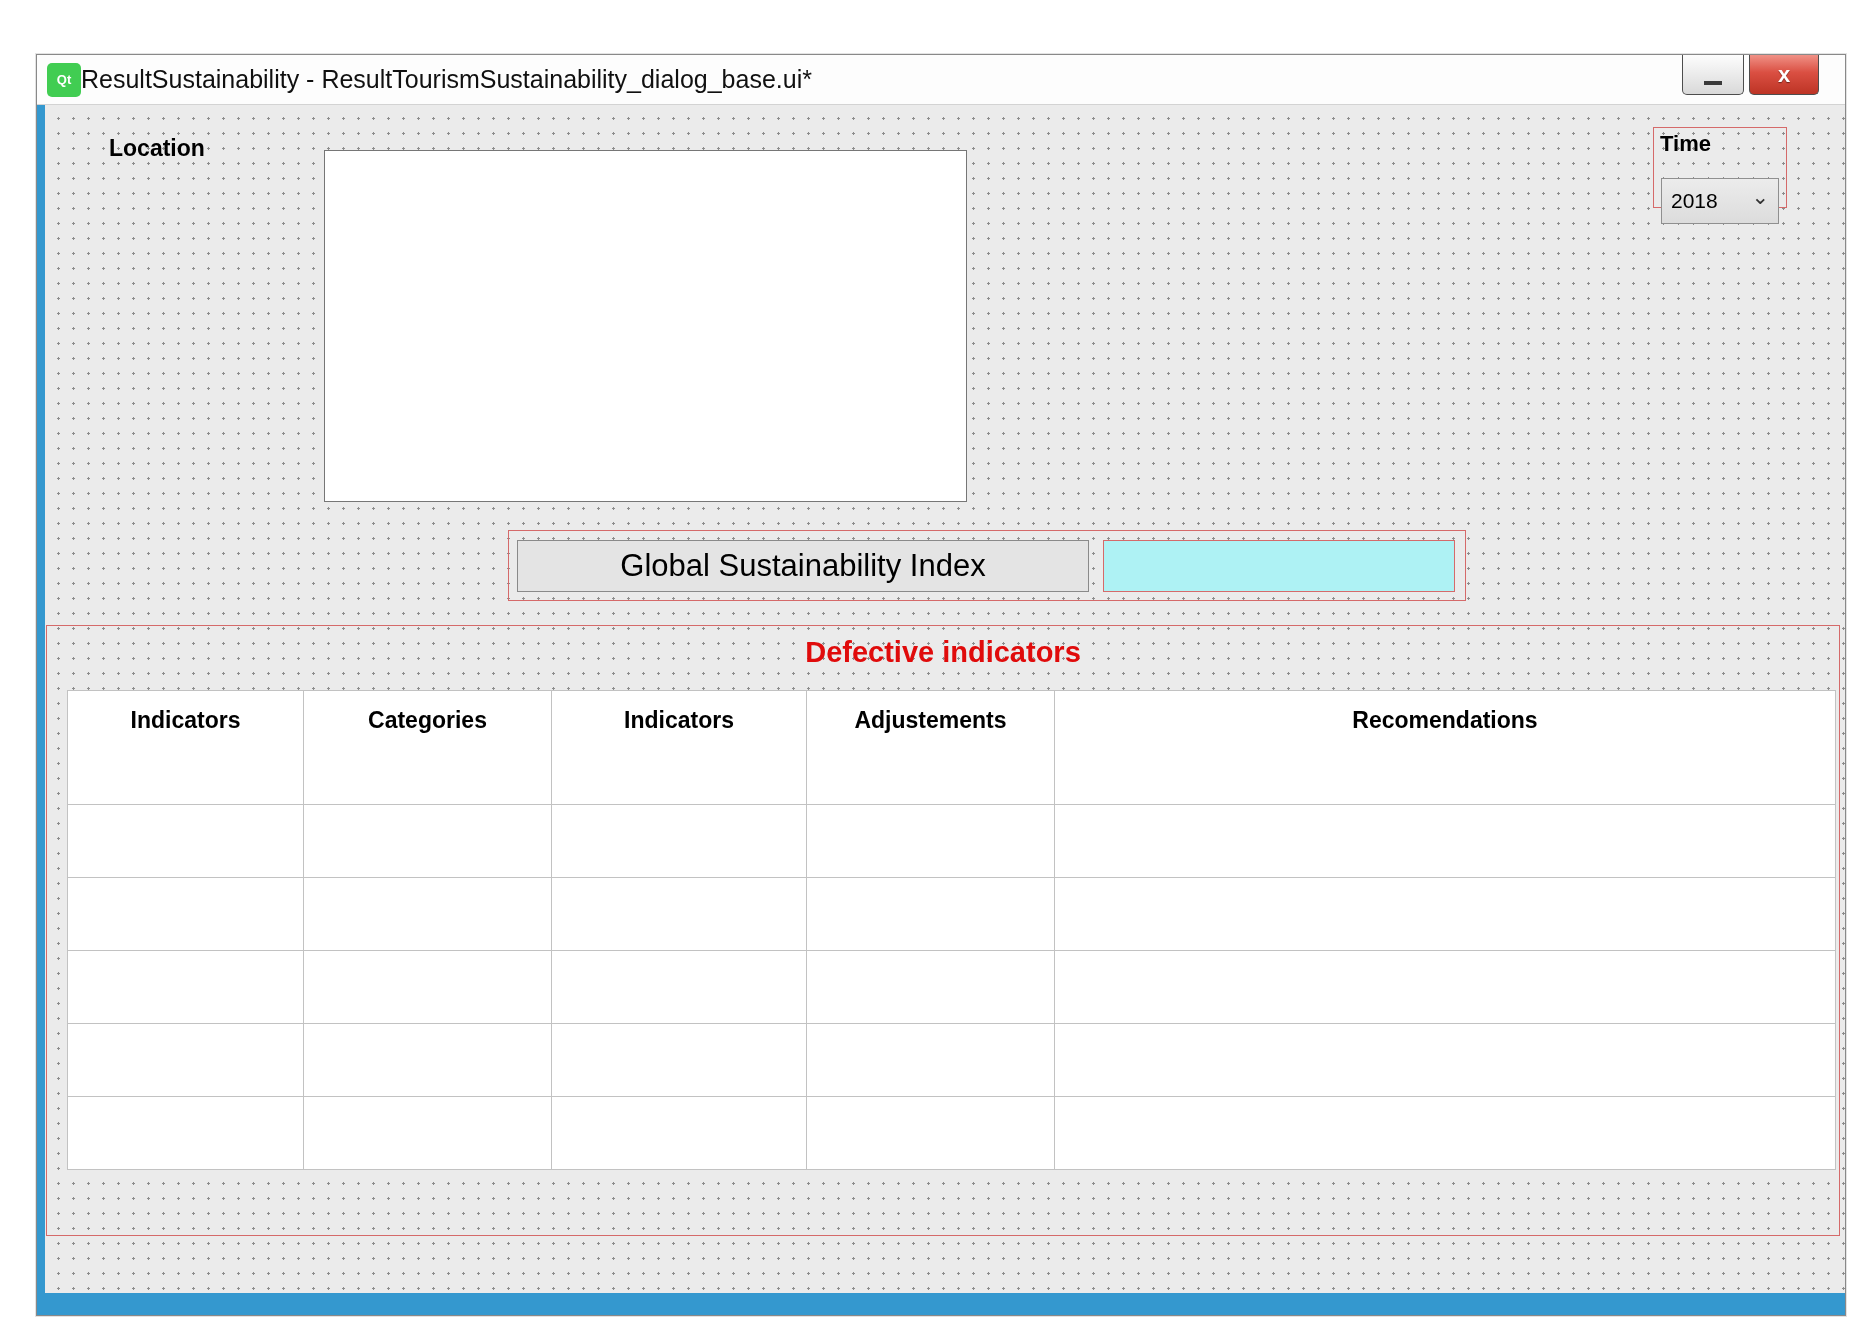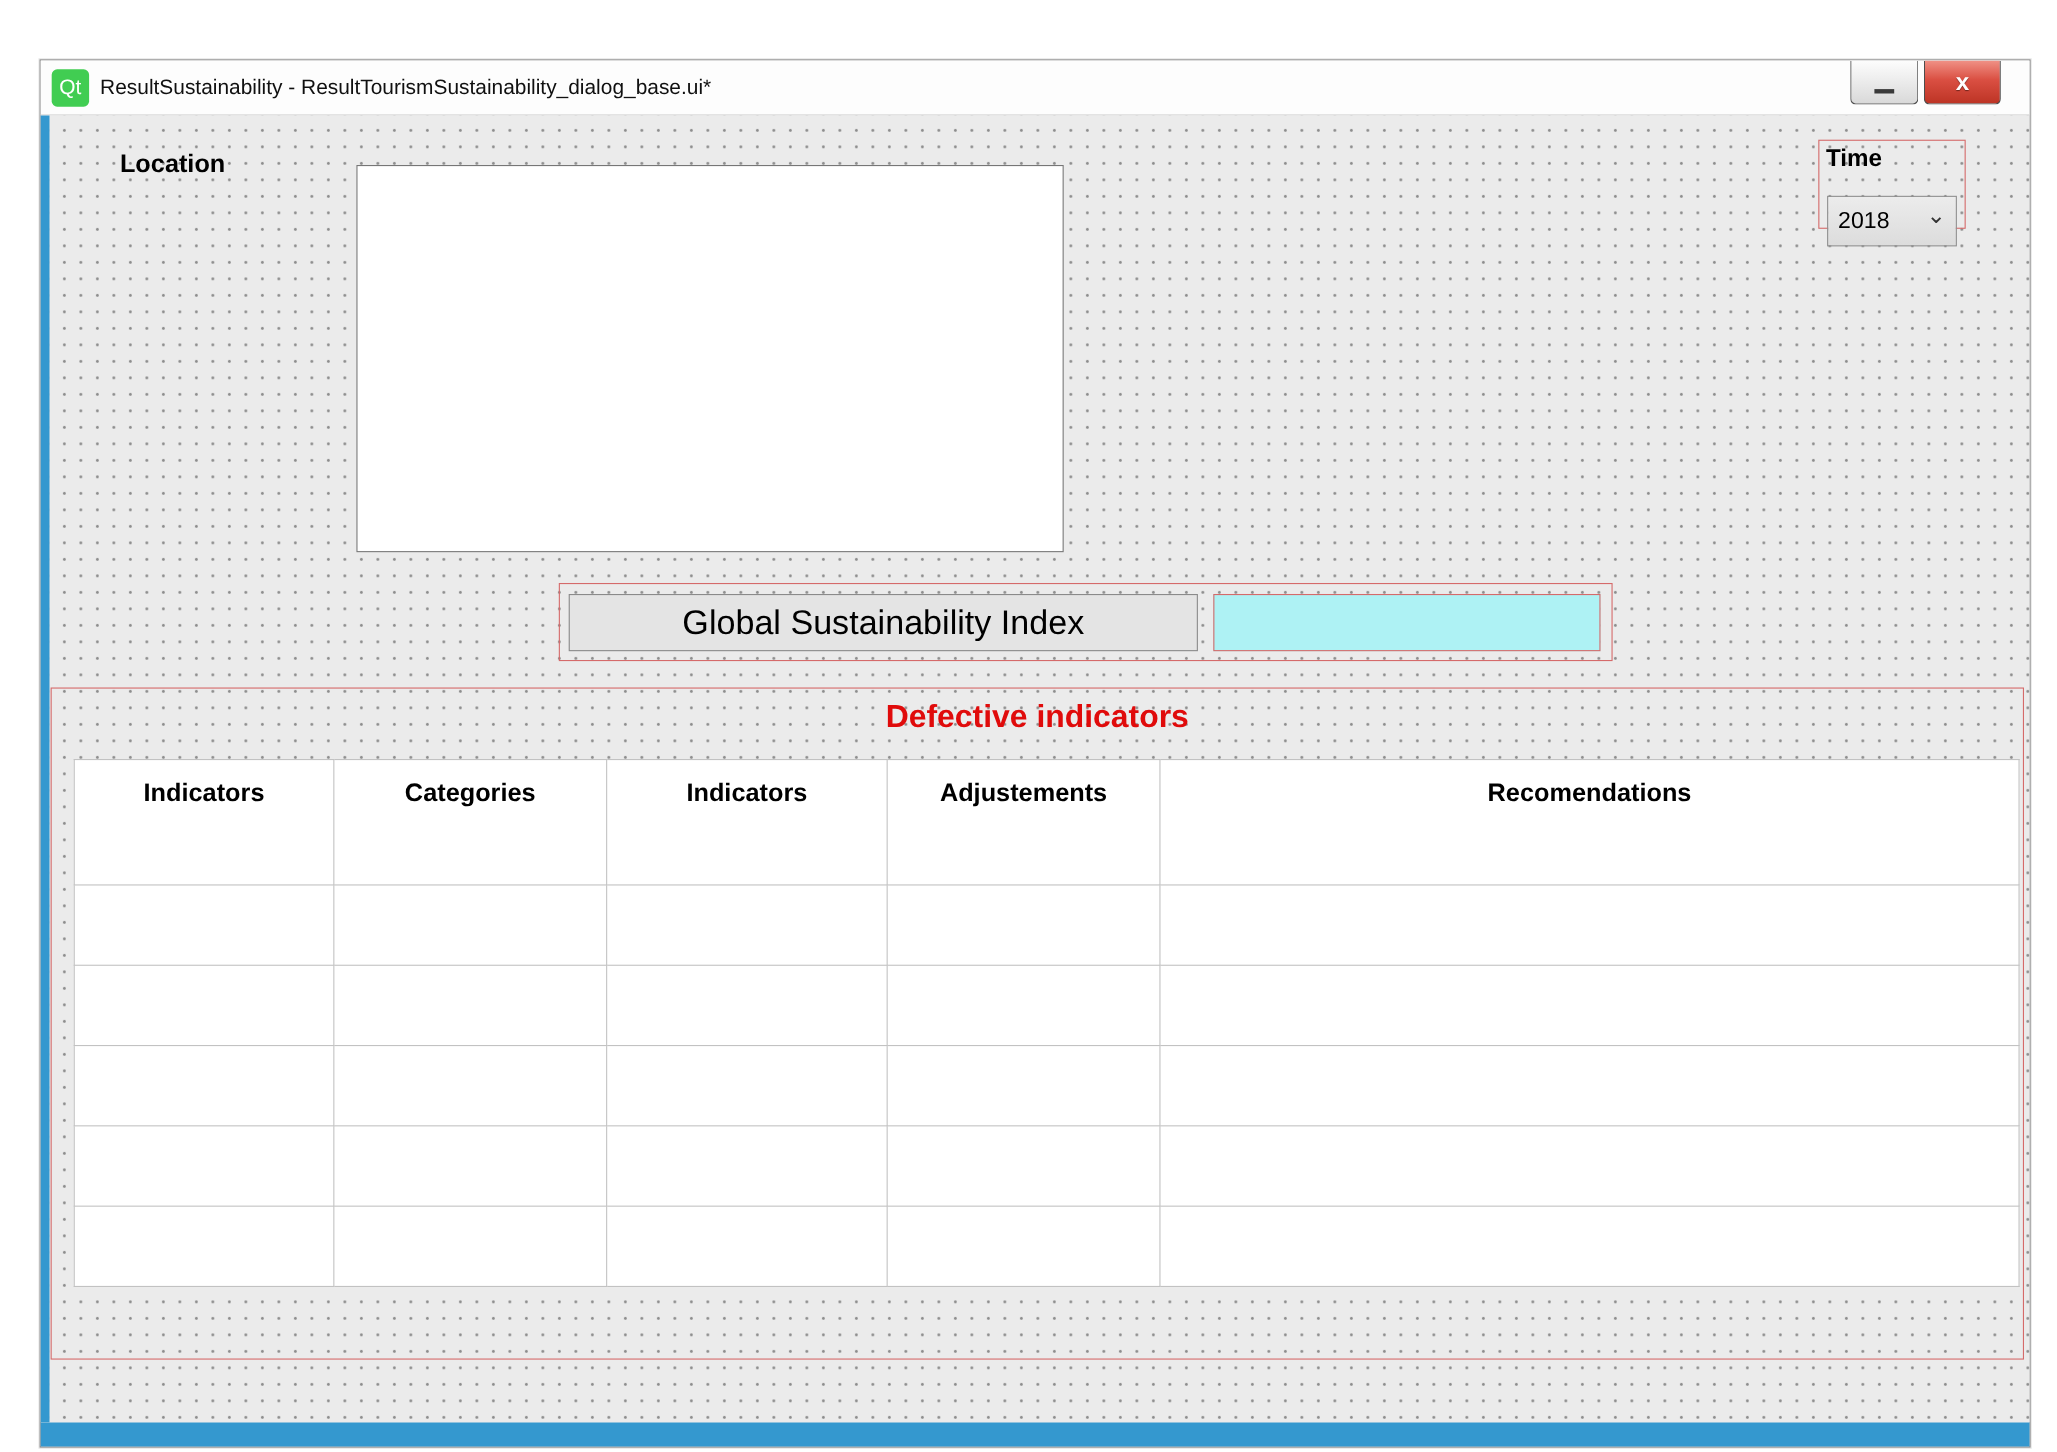--- a/index.html
+++ b/index.html
@@ -20,24 +20,24 @@
     border:1px solid #898989;background:#ececec;display:flex;flex-direction:column;
     box-shadow:0 0 0 1px #e3e3e3;
   }
   
   .titlebar{
     height:50px;background:#fdfdfd;border-bottom:1px solid #d3d3d3;
     display:flex;align-items:center;padding-left:10px;position:relative;flex:0 0 auto;
   }
   .qt-icon{
     width:34px;height:34px;border-radius:5px;background:var(--qt_green);
-    color:#fff;font-weight:normal;font-size:19px;display:flex;align-items:center;justify-content:center;
-    margin-right:10px;flex:0 0 auto;
+    color:#fff;font-weight:bold;font-size:13px;display:flex;align-items:center;justify-content:center;
+    flex:0 0 auto;
   }
-  .win-title{font-size:19px;color:#101010;white-space:nowrap;}
+  .win-title{font-size:25px;color:#101010;white-space:nowrap;}
   .win-buttons{position:absolute;right:26px;top:0;display:flex;}
   .wbtn{
     height:40px;border:1px solid #4d4d4d;border-top:none;border-radius:0 0 5px 5px;
     display:flex;align-items:center;justify-content:center;cursor:default;
   }
   .btn-min{width:62px;background:linear-gradient(#fdfdfd,#d9d9d9);margin-right:5px;position:relative;}
   .btn-min .bar{position:absolute;bottom:9px;left:50%;transform:translateX(-50%);width:18px;height:4px;background:#3a3a3a;}
   .btn-close{
     width:70px;background:linear-gradient(#f09186,#da4f42 45%,#bd3425);
     color:#fff;font-size:22px;font-weight:bold;text-shadow:0 1px 1px rgba(0,0,0,.45);

